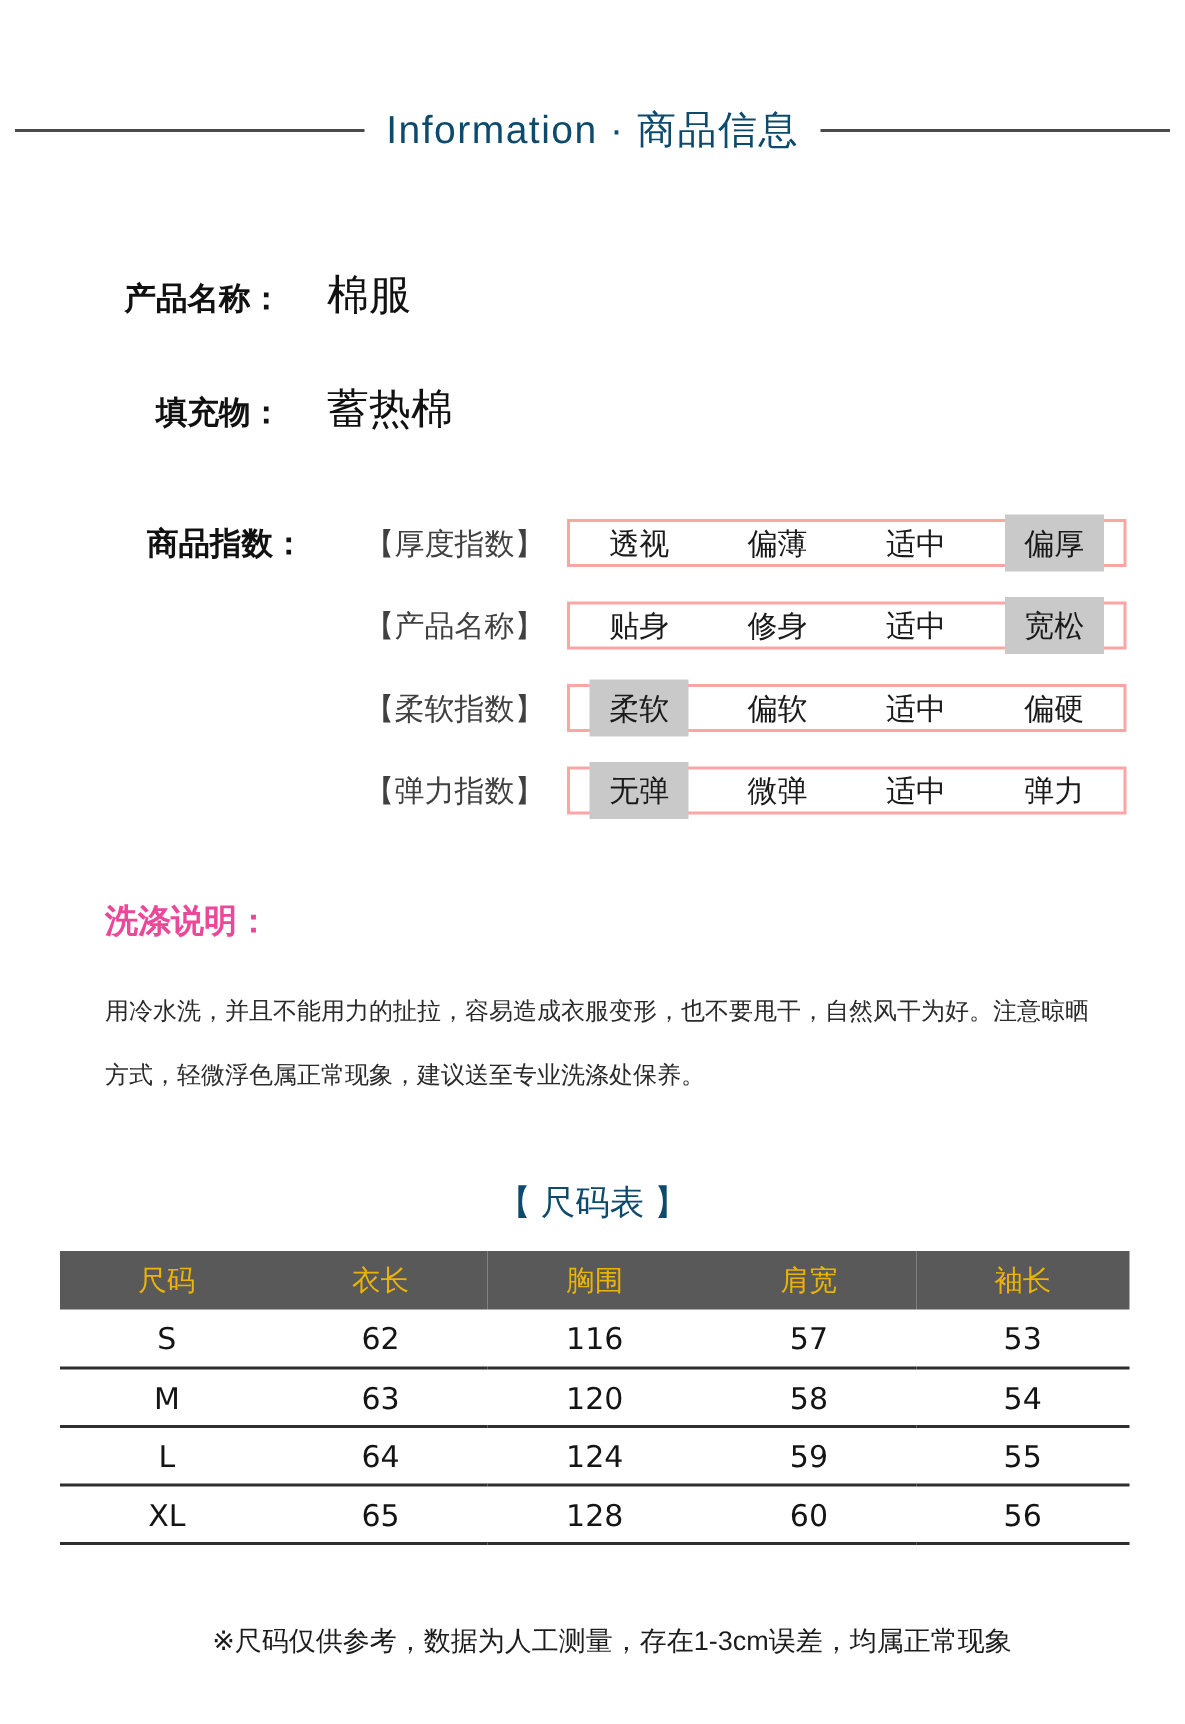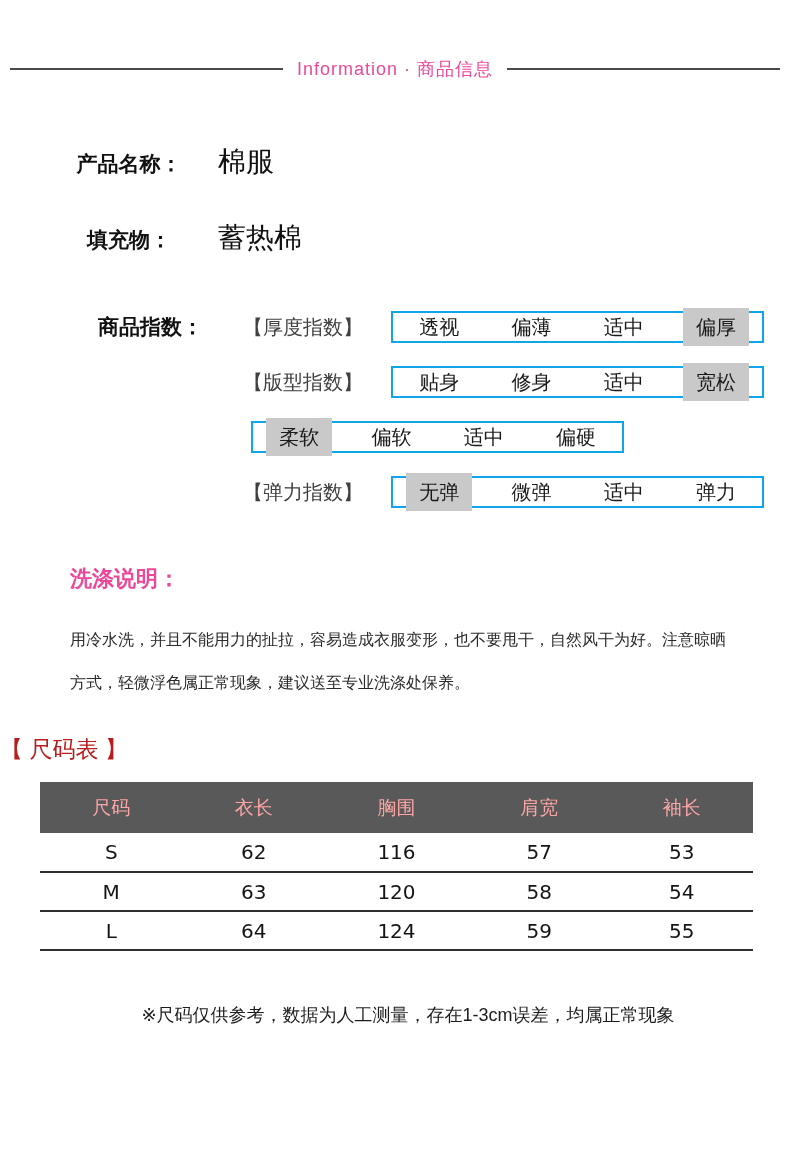--- a/index.html
+++ b/index.html
@@ -7,58 +7,58 @@
   body {
     width:790px; height:1149px;
     font-family:"Liberation Sans","DejaVu Sans",sans-serif;
     color:#1f1f1f; overflow:hidden; position:relative;
   }
 
   
   .header { display:flex; align-items:center; padding:0 10px; margin-top:57px; }
   .rule { flex:1; height:2px; background:#4a4a4a; }
   .header-title {
-    margin:0 14px; font-size:18px; font-weight:300; letter-spacing:1px;
-    color:#ec4899; white-space:nowrap;
+    margin:12px 14px; font-size:26px; font-weight:300; letter-spacing:1px;
+    color:#0c4a6e; white-space:nowrap;
   }
 
   
   .product-rows { margin-top:62px; }
   .product-row { display:flex; align-items:baseline; padding-left:70px; }
   .product-row + .product-row { margin-top:38px; }
-  .p-label { width:118px; text-align:center; font-size:21px; font-weight:bold; color:#111; }
+  .p-label { width:118px; text-align:right; font-size:21px; font-weight:bold; color:#111; }
   .p-value { margin-left:30px; font-size:28px; color:#111; }
 
   
   .indices { margin-top:54px; padding-left:98px; }
   .index-row { display:flex; align-items:center; height:32px; margin-bottom:23px; }
   .section-label { width:125px; font-size:21px; font-weight:bold; color:#111; }
   .index-name { width:140px; text-align:right; font-size:20px; color:#404040; white-space:nowrap; }
   .index-bar {
-    margin-left:28px; width:373px; height:32px;
-    border:2px solid #0ea5e9; display:flex; background:#fff;
+    margin-left:15px; width:373px; height:32px;
+    border:2px solid #fca5a5; display:flex; background:#fff;
   }
   .index-cell { flex:1; position:relative; display:flex; align-items:center; justify-content:center; }
   .index-cell .opt { position:relative; z-index:2; font-size:20px; color:#1a1a1a; }
   .index-cell.selected::before {
     content:""; position:absolute; left:13px; right:13px; top:-5px; bottom:-5px;
     background:#c9c9c9; z-index:1;
   }
 
   
   .washing { padding-left:70px; margin-top:56px; }
   .w-title { font-size:22px; font-weight:bold; color:#ec4899; }
   .w-body { margin-top:24px; width:660px; font-size:16px; line-height:43px; color:#2a2a2a; }
 
   
-  .size-title { margin-top:30px; text-align:left; font-size:23px; font-weight:500; color:#b91c1c; }
+  .size-title { margin-top:47px; text-align:center; font-size:23px; font-weight:500; color:#0c4a6e; }
   table.size-table { margin:17px 37px 0 40px; width:713px; border-collapse:collapse; }
   .size-table thead th {
-    background:#595959; color:#fca5a5; font-weight:normal;
-    font-size:19px; height:51px; text-align:center;
+    background:#595959; color:#eab308; font-weight:normal;
+    font-size:19px; height:39px; text-align:center;
   }
   .size-table tbody td {
     text-align:center; font-size:20px; height:39px;
     border-bottom:2px solid #2e2e2e; color:#141414;
     font-family:"DejaVu Sans","Liberation Sans",sans-serif;
   }
 
   
   .footnote { margin-top:52px; text-align:center; font-size:18px; color:#1c1c1c;padding-left:26px; }
 </style>
@@ -98,39 +98,40 @@
           <span class="opt">适中</span>
         </div>
       <div class="index-cell selected">
           <span class="opt">偏厚</span>
         </div>
     </div>
   </div>
 
   <div class="index-row">
     <span class="section-label"></span>
-    <span class="index-name">【版型指数】</span>
+    <span class="index-name">【产品名称】</span>
     <div class="index-bar">
       <div class="index-cell">
           <span class="opt">贴身</span>
         </div>
       <div class="index-cell">
           <span class="opt">修身</span>
         </div>
       <div class="index-cell">
           <span class="opt">适中</span>
         </div>
       <div class="index-cell selected">
           <span class="opt">宽松</span>
         </div>
     </div>
   </div>
 
   <div class="index-row">
     <span class="section-label"></span>
+    <span class="index-name">【柔软指数】</span>
     <div class="index-bar">
       <div class="index-cell selected">
           <span class="opt">柔软</span>
         </div>
       <div class="index-cell">
           <span class="opt">偏软</span>
         </div>
       <div class="index-cell">
           <span class="opt">适中</span>
         </div>
@@ -193,16 +194,23 @@
       <td>58</td>
       <td>54</td>
     </tr>
     <tr>
       <td>L</td>
       <td>64</td>
       <td>124</td>
       <td>59</td>
       <td>55</td>
     </tr>
+    <tr>
+      <td>XL</td>
+      <td>65</td>
+      <td>128</td>
+      <td>60</td>
+      <td>56</td>
+    </tr>
   </tbody>
 </table>
 
 <div class="footnote">※尺码仅供参考，数据为人工测量，存在1-3cm误差，均属正常现象</div>
 
 </body></html>

